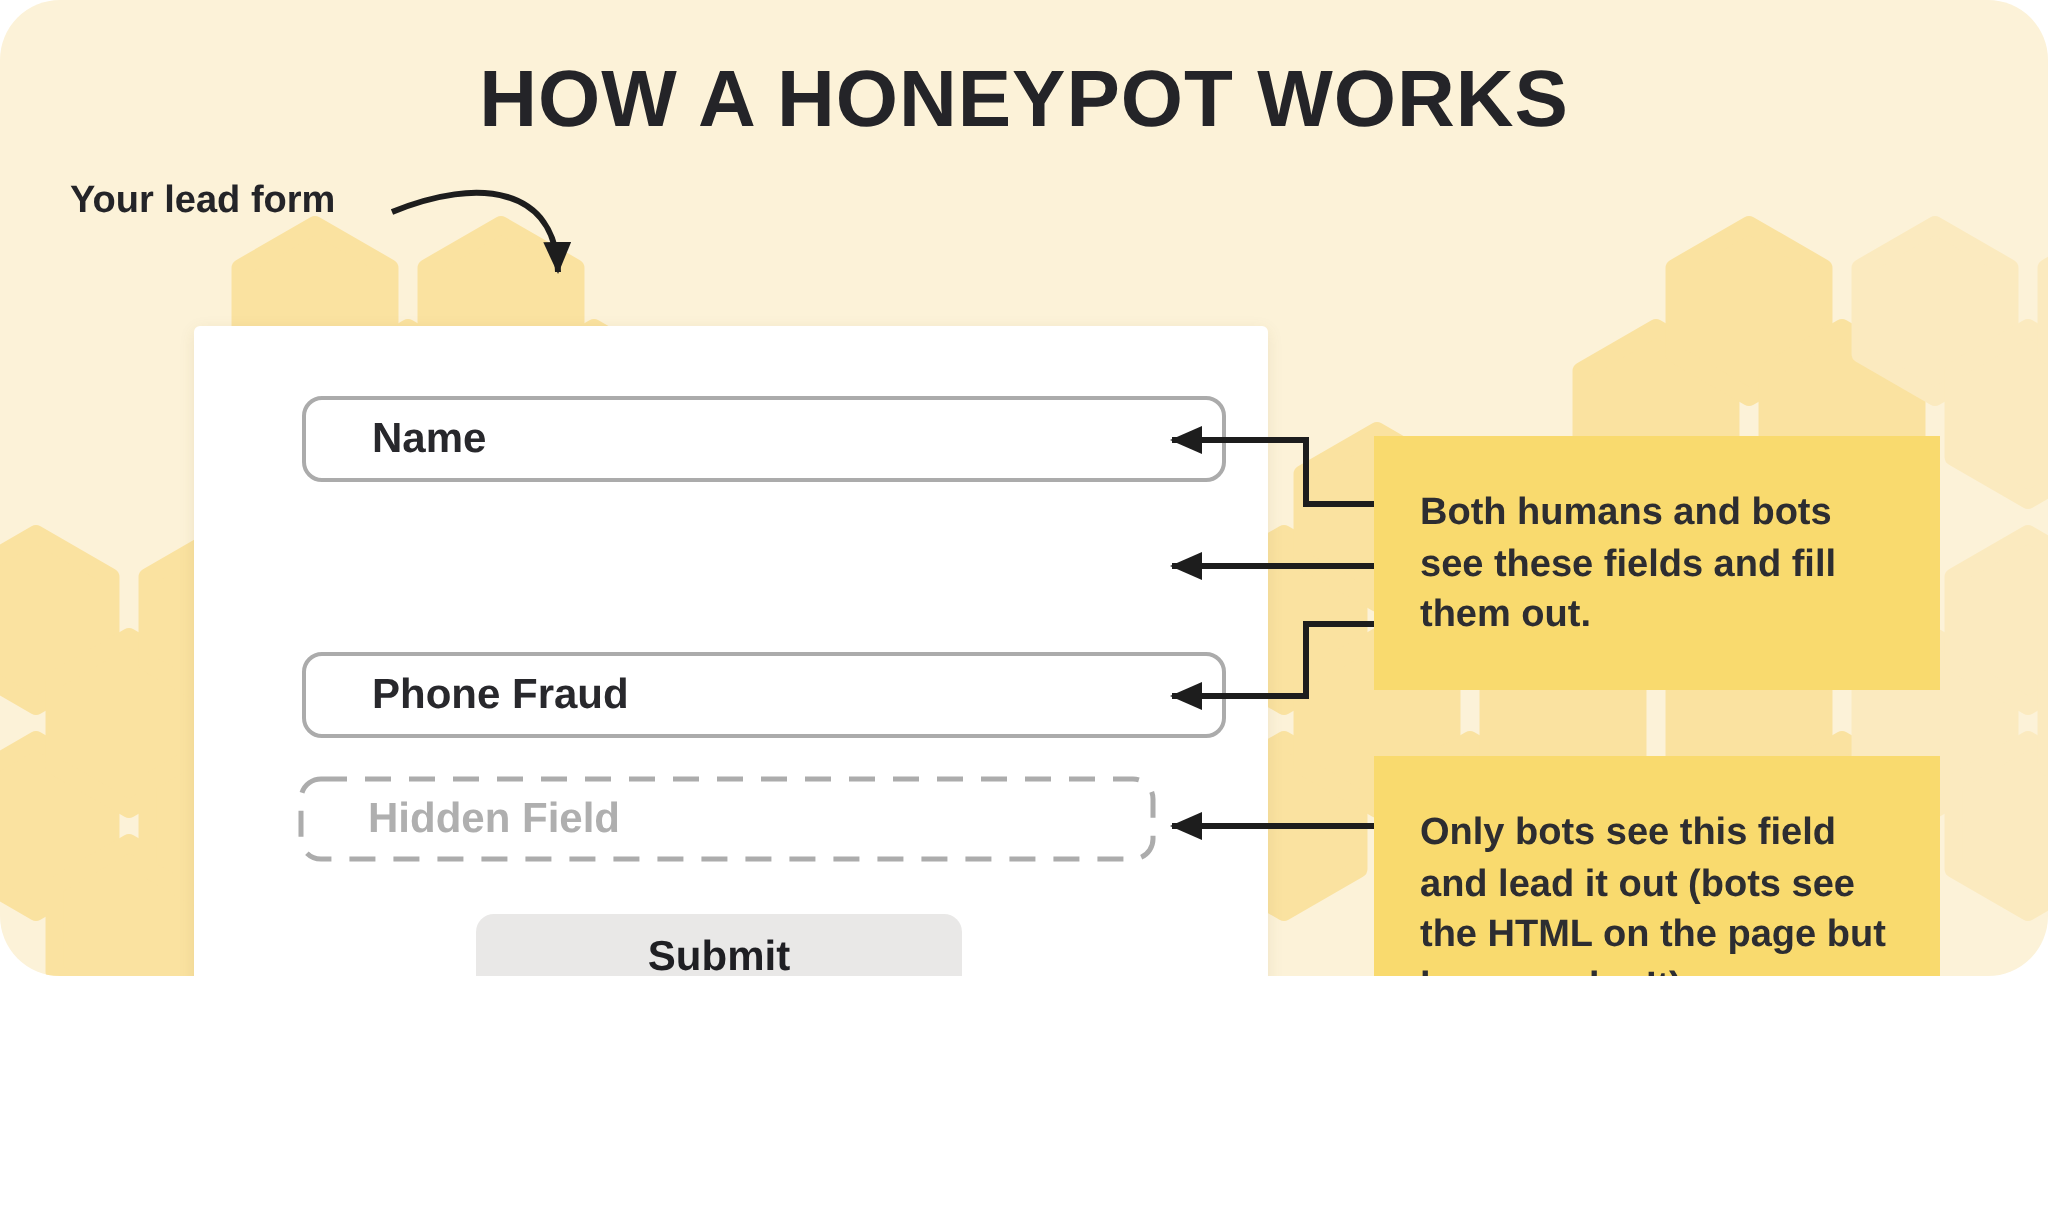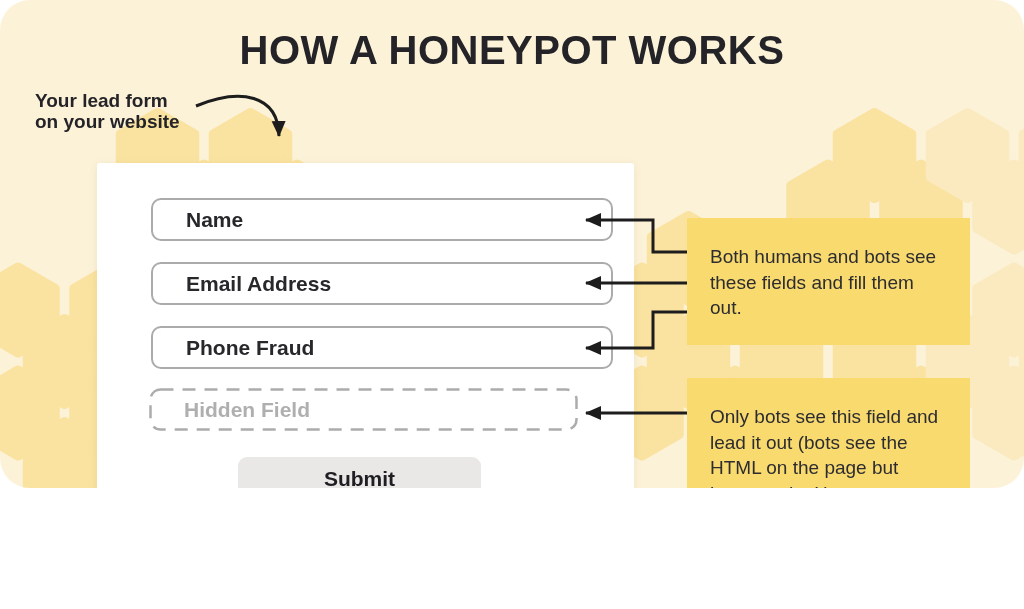--- a/index.html
+++ b/index.html
@@ -42,21 +42,21 @@
     position:absolute;left:141px;top:294px;width:243px;height:43px;
     background:var(--submit_bg);border-radius:9px;border:none;
     display:flex;align-items:center;justify-content:center;
     font-family:Liberation Sans, sans-serif;
     font-size:21px;font-weight:bold;color:#1f1f23;cursor:pointer;
   }
   .note{
     position:absolute;left:687px;width:283px;z-index:2;
     background:var(--note_yellow);
     box-sizing:border-box;padding:26px 22px 0 23px;
-    font-size:19px;font-weight:normal;color:#2d2d31;line-height:25.5px;
+    font-size:19px;font-weight:bold;color:#2d2d31;line-height:25.5px;
   }
   .note1{top:218px;height:127px;}
   .note2{top:378px;height:158px;}
   .logo{
     position:absolute;left:820px;top:553px;z-index:2;
     display:flex;align-items:center;gap:7px;
   }
   .logo .word1{font-size:27px;font-weight:bold;color:var(--logo_blue);letter-spacing:-.3px;}
   .logo .word2{font-size:27px;font-weight:normal;color:var(--logo_dark);letter-spacing:-.3px;margin-left:2px;}
 </style>
@@ -93,29 +93,25 @@
       <polygon points="1014,267 1051.238,288.5 1051.238,331.5 1014,353 976.762,331.5 976.762,288.5" fill="#FBEABF" stroke="#FBEABF" stroke-width="9" stroke-linejoin="round"></polygon>
       <polygon points="1014,370 1051.238,391.5 1051.238,434.5 1014,456 976.762,434.5 976.762,391.5" fill="#FBEABF" stroke="#FBEABF" stroke-width="9" stroke-linejoin="round"></polygon>
       <polygon points="1060.5,112.5 1097.738,134 1097.738,177 1060.5,198.5 1023.262,177 1023.262,134" fill="#FBEABF" stroke="#FBEABF" stroke-width="9" stroke-linejoin="round"></polygon>
       <polygon points="1060.5,318.5 1097.738,340 1097.738,383 1060.5,404.5 1023.262,383 1023.262,340" fill="#FBEABF" stroke="#FBEABF" stroke-width="9" stroke-linejoin="round"></polygon>
     </svg>
 
   <div class="title">HOW A HONEYPOT WORKS</div>
 
   <div class="lead-note">
     <div>Your lead form</div>
-    <div>on your website</div>
   </div>
 
   <div class="card">
     <div class="field f0">
       <span>Name</span>
-    </div>
-    <div class="field f1">
-      <span>Email Address</span>
     </div>
     <div class="field f2">
       <span>Phone Fraud</span>
     </div>
     <div class="field hidden-field">
       <svg class="hidden-frame" viewBox="0 0 429 43">
         <rect x="1.5" y="1.5" width="426" height="40" rx="10" fill="none" stroke="#ACACAC" stroke-width="2.5" stroke-dasharray="13 9"></rect>
       </svg>
       <span>Hidden Field</span>
     </div>

